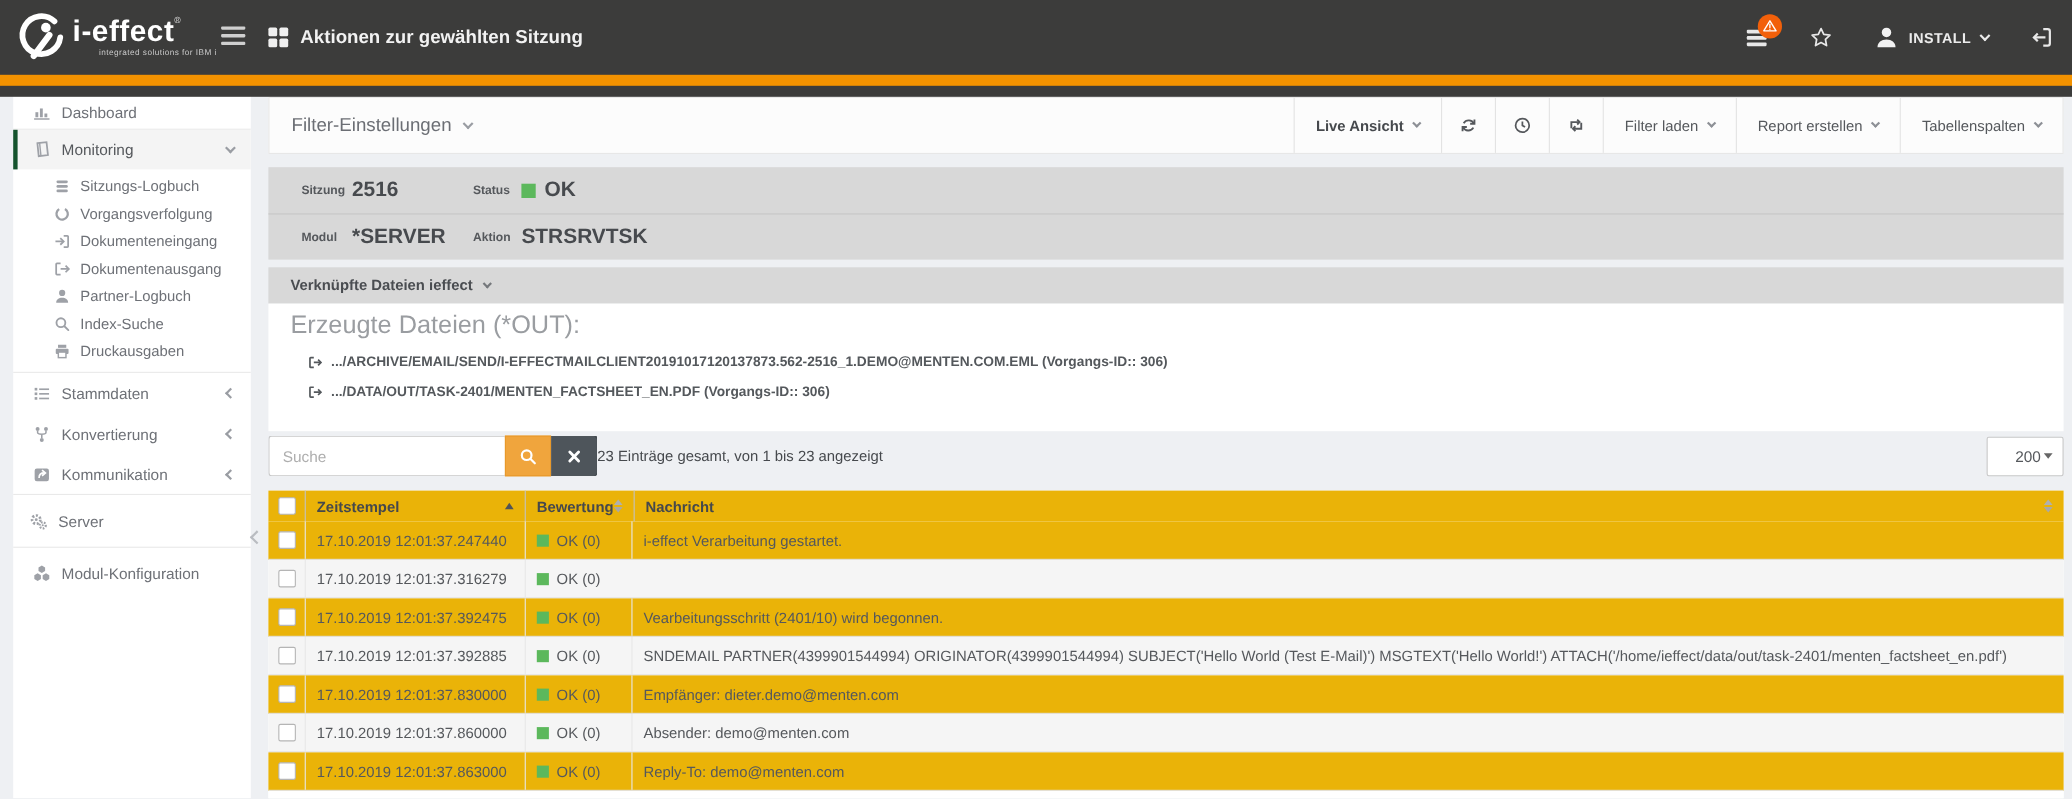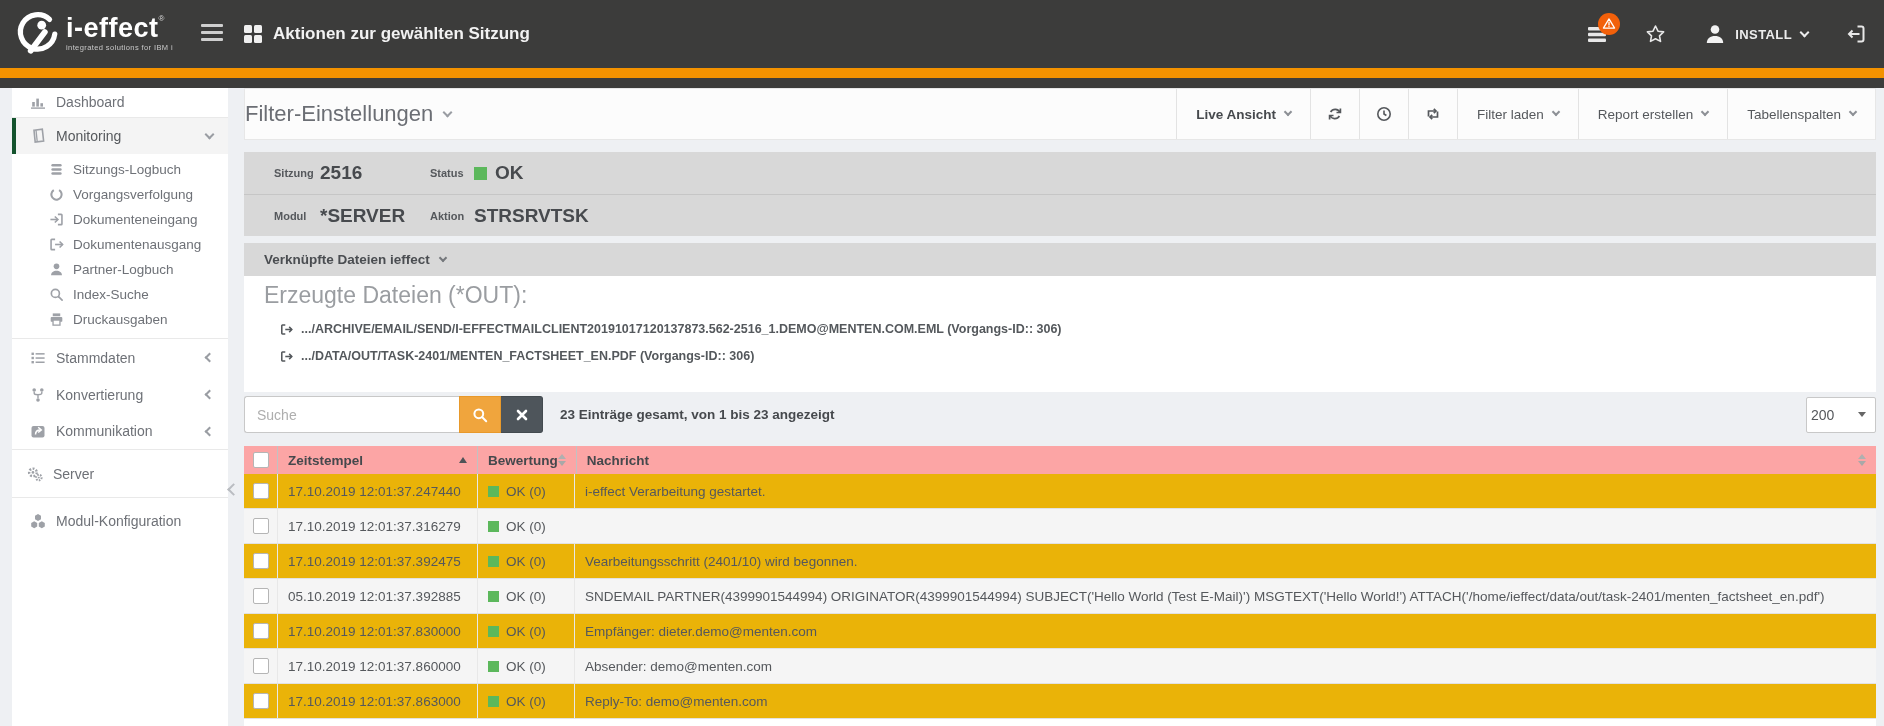--- a/index.html
+++ b/index.html
@@ -9,21 +9,21 @@
 
   
   .topbar { position:absolute; left:0; top:0; width:100%; height:88px; background:#3c3c3b; z-index:5; }
   .stripe { position:absolute; left:0; top:68px; width:100%; height:10px; background:#f39200; z-index:5; }
 
   .logo { position:absolute; left:14px; top:10px; display:flex; align-items:center; gap:6px; cursor:pointer; }
   .logo-swoosh { width:46px; height:46px; }
   .logo-text { color:#fff; line-height:1; }
   .logo-brand { font-size:27px; font-weight:bold; letter-spacing:.5px; }
   .logo-mark { font-size:8px; vertical-align:top; color:#ddd; }
-  .logo-tagline { display:block; font-size:7.5px; color:#c9c9c9; letter-spacing:.4px; margin-top:2px; }
+  .logo-tagline { display:block; font-size:7.5px; color:#c9c9c9; letter-spacing:.4px; margin-top:2px;margin-left:24px; }
 
   .hamburger { position:absolute; left:201px; top:24px; width:24px; cursor:pointer; }
   .hamburger i { display:block; width:22px; height:2.6px; background:#cfcfcf; border-radius:1px; margin-bottom:4.4px; }
   .hamburger i:last-child { margin-bottom:0; }
 
   .title-wrap { position:absolute; left:244px; top:0; height:68px; display:flex; align-items:center; gap:11px; }
   .grid-ic { width:18px; height:18px; display:grid; grid-template-columns:8px 8px; grid-template-rows:8px 8px; gap:2px; }
   .grid-ic i { background:#f0f0f0; border-radius:1.5px; }
   .page-title { font-size:17px; font-weight:bold; color:#f2f2f2; }
 
@@ -50,21 +50,21 @@
   .si-server { height:48px; border-bottom:1px solid #e9e9e9;padding-left:15px; }
   .si-modul { height:46px; }
 
   .collapse-handle { position:absolute; left:229px; top:480px; color:#b9bcc1; cursor:pointer; }
   .collapse-handle .chev-left { width:9px; height:9px; border-width:2px; }
 
   
   .main { position:absolute; left:244px; right:8px; top:78px; bottom:0; }
 
   .toolbar { margin-top:10px; height:52px; background:#fcfcfc; border:1px solid #e7e7e7; display:flex; align-items:stretch; }
-  .filter-settings { display:flex; align-items:center; gap:11px; font-size:22px; color:#6b6e74; cursor:pointer; flex:1 1 auto; }
+  .filter-settings { display:flex; align-items:center; gap:11px; padding-left:20px; font-size:17px; color:#6b6e74; cursor:pointer; flex:1 1 auto; }
   .filter-settings .chev { color:#9a9da3; }
   .tbtn { display:flex; align-items:center; gap:9px; padding:0 19px; border-left:1px solid #e3e3e3; font-size:13.5px; color:#55585c; cursor:pointer; }
   .tbtn .chev { width:6px; height:6px; color:#8d9096; }
   .tbtn-strong { font-weight:bold; color:#46494d; }
   .tbtn-icon { padding:0 16px; color:#55585c; }
 
   .session { margin-top:12px; height:84px; background:#d8d8d8; }
   .s-row { height:42px; display:flex; align-items:center; padding-left:30px; }
   .s-row + .s-row { border-top:1px solid #c6c6c6; }
   .s-lbl { font-size:11px; font-weight:bold; color:#55585c; width:46px; }
@@ -80,28 +80,28 @@
   .files-heading { padding-top:6px; font-size:23px; color:#9a9da1; }
   .file-row { display:flex; align-items:center; gap:8px; margin-top:13px; margin-left:16px; font-size:12.5px; font-weight:bold; color:#54585c; cursor:pointer; }
   .file-row:first-of-type { margin-top:15px; }
   .file-row .ic { color:#54585c; flex:0 0 13px; }
 
   .search-row { margin-top:4px; height:37px; display:flex; align-items:center; }
   .search-input { width:215px; height:37px; border:1px solid #c8c8c8; border-right:0; border-radius:3px 0 0 3px; padding:0 12px; font-size:14px; color:#555; outline:none; font-family:inherit; }
   .search-input::placeholder { color:#aeaeae; }
   .btn-search { width:42px; height:37px; background:#f0a53d; border:1px solid #e8992b; display:flex; align-items:center; justify-content:center; cursor:pointer; color:#fff; }
   .btn-clear { width:42px; height:37px; background:#4e555b; border:1px solid #434a4f; border-left:0; border-radius:0 3px 3px 0; display:flex; align-items:center; justify-content:center; cursor:pointer; color:#fff; }
-  .result-summary { margin-left:17px; font-size:13.5px; font-weight:bold; color:#46494d; }
-  .page-size { margin-left:auto; width:70px; height:36px; background:#fff; border:1px solid #c8c8c8; border-radius:2px; display:flex; align-items:center; font-size:14px; color:#55585c; padding-left:4px; position:relative; cursor:pointer; }
+  .result-summary { font-size:13.5px; font-weight:normal; color:#46494d; }
+  .page-size { margin-left:auto; width:70px; height:36px; background:#fff; border:1px solid #c8c8c8; border-radius:2px; display:flex; align-items:center; font-size:14px; color:#55585c; padding-left:25px; position:relative; cursor:pointer; }
   .page-size .caret { position:absolute; right:9px; width:0; height:0; border-left:4px solid transparent; border-right:4px solid transparent; border-top:5px solid #666; }
 
   
   .tbl { margin-top:13px; background:#fff; }
   .tr { display:flex; align-items:stretch; }
-  .th-row { height:28px; background:#fca5a5; }
+  .th-row { height:28px; background:#eab308; }
   .td, .th { display:flex; align-items:center; padding:0 10px; }
   .th { font-size:13.5px; font-weight:bold; color:#45484c; border-right:1px solid #c2c2c2; cursor:pointer; }
   .th:last-child { border-right:0; }
   .td { font-size:13.5px; color:#55585c; border-right:1px solid #e8e8e8; overflow:hidden; white-space:nowrap; }
   .td:last-child { border-right:0; }
   .col-cb { flex:0 0 34px; justify-content:center; padding:0; }
   .col-time { flex:0 0 200px; }
   .col-rate { flex:0 0 97px; }
   .col-msg { flex:1 1 auto; }
   .body-row { height:35px; border-bottom:1px solid #e2e2e2; cursor:pointer; background:#eab308; }
@@ -486,21 +486,21 @@
         <div class="td col-rate">
             <i class="ok-sq"></i>
             <span>OK (0)</span>
           </div>
         <div class="td col-msg">Vearbeitungsschritt (2401/10) wird begonnen.</div>
       </div>
       <div class="tr body-row alt">
         <div class="td col-cb">
             <span class="cb"></span>
           </div>
-        <div class="td col-time">05.10.2019 12:01:37.392885</div>
+        <div class="td col-time">17.10.2019 12:01:37.392885</div>
         <div class="td col-rate">
             <i class="ok-sq"></i>
             <span>OK (0)</span>
           </div>
         <div class="td col-msg">SNDEMAIL PARTNER(4399901544994) ORIGINATOR(4399901544994) SUBJECT('Hello World (Test E-Mail)') MSGTEXT('Hello World!') ATTACH('/home/ieffect/data/out/task-2401/menten_factsheet_en.pdf')</div>
       </div>
       <div class="tr body-row">
         <div class="td col-cb">
             <span class="cb"></span>
           </div>

